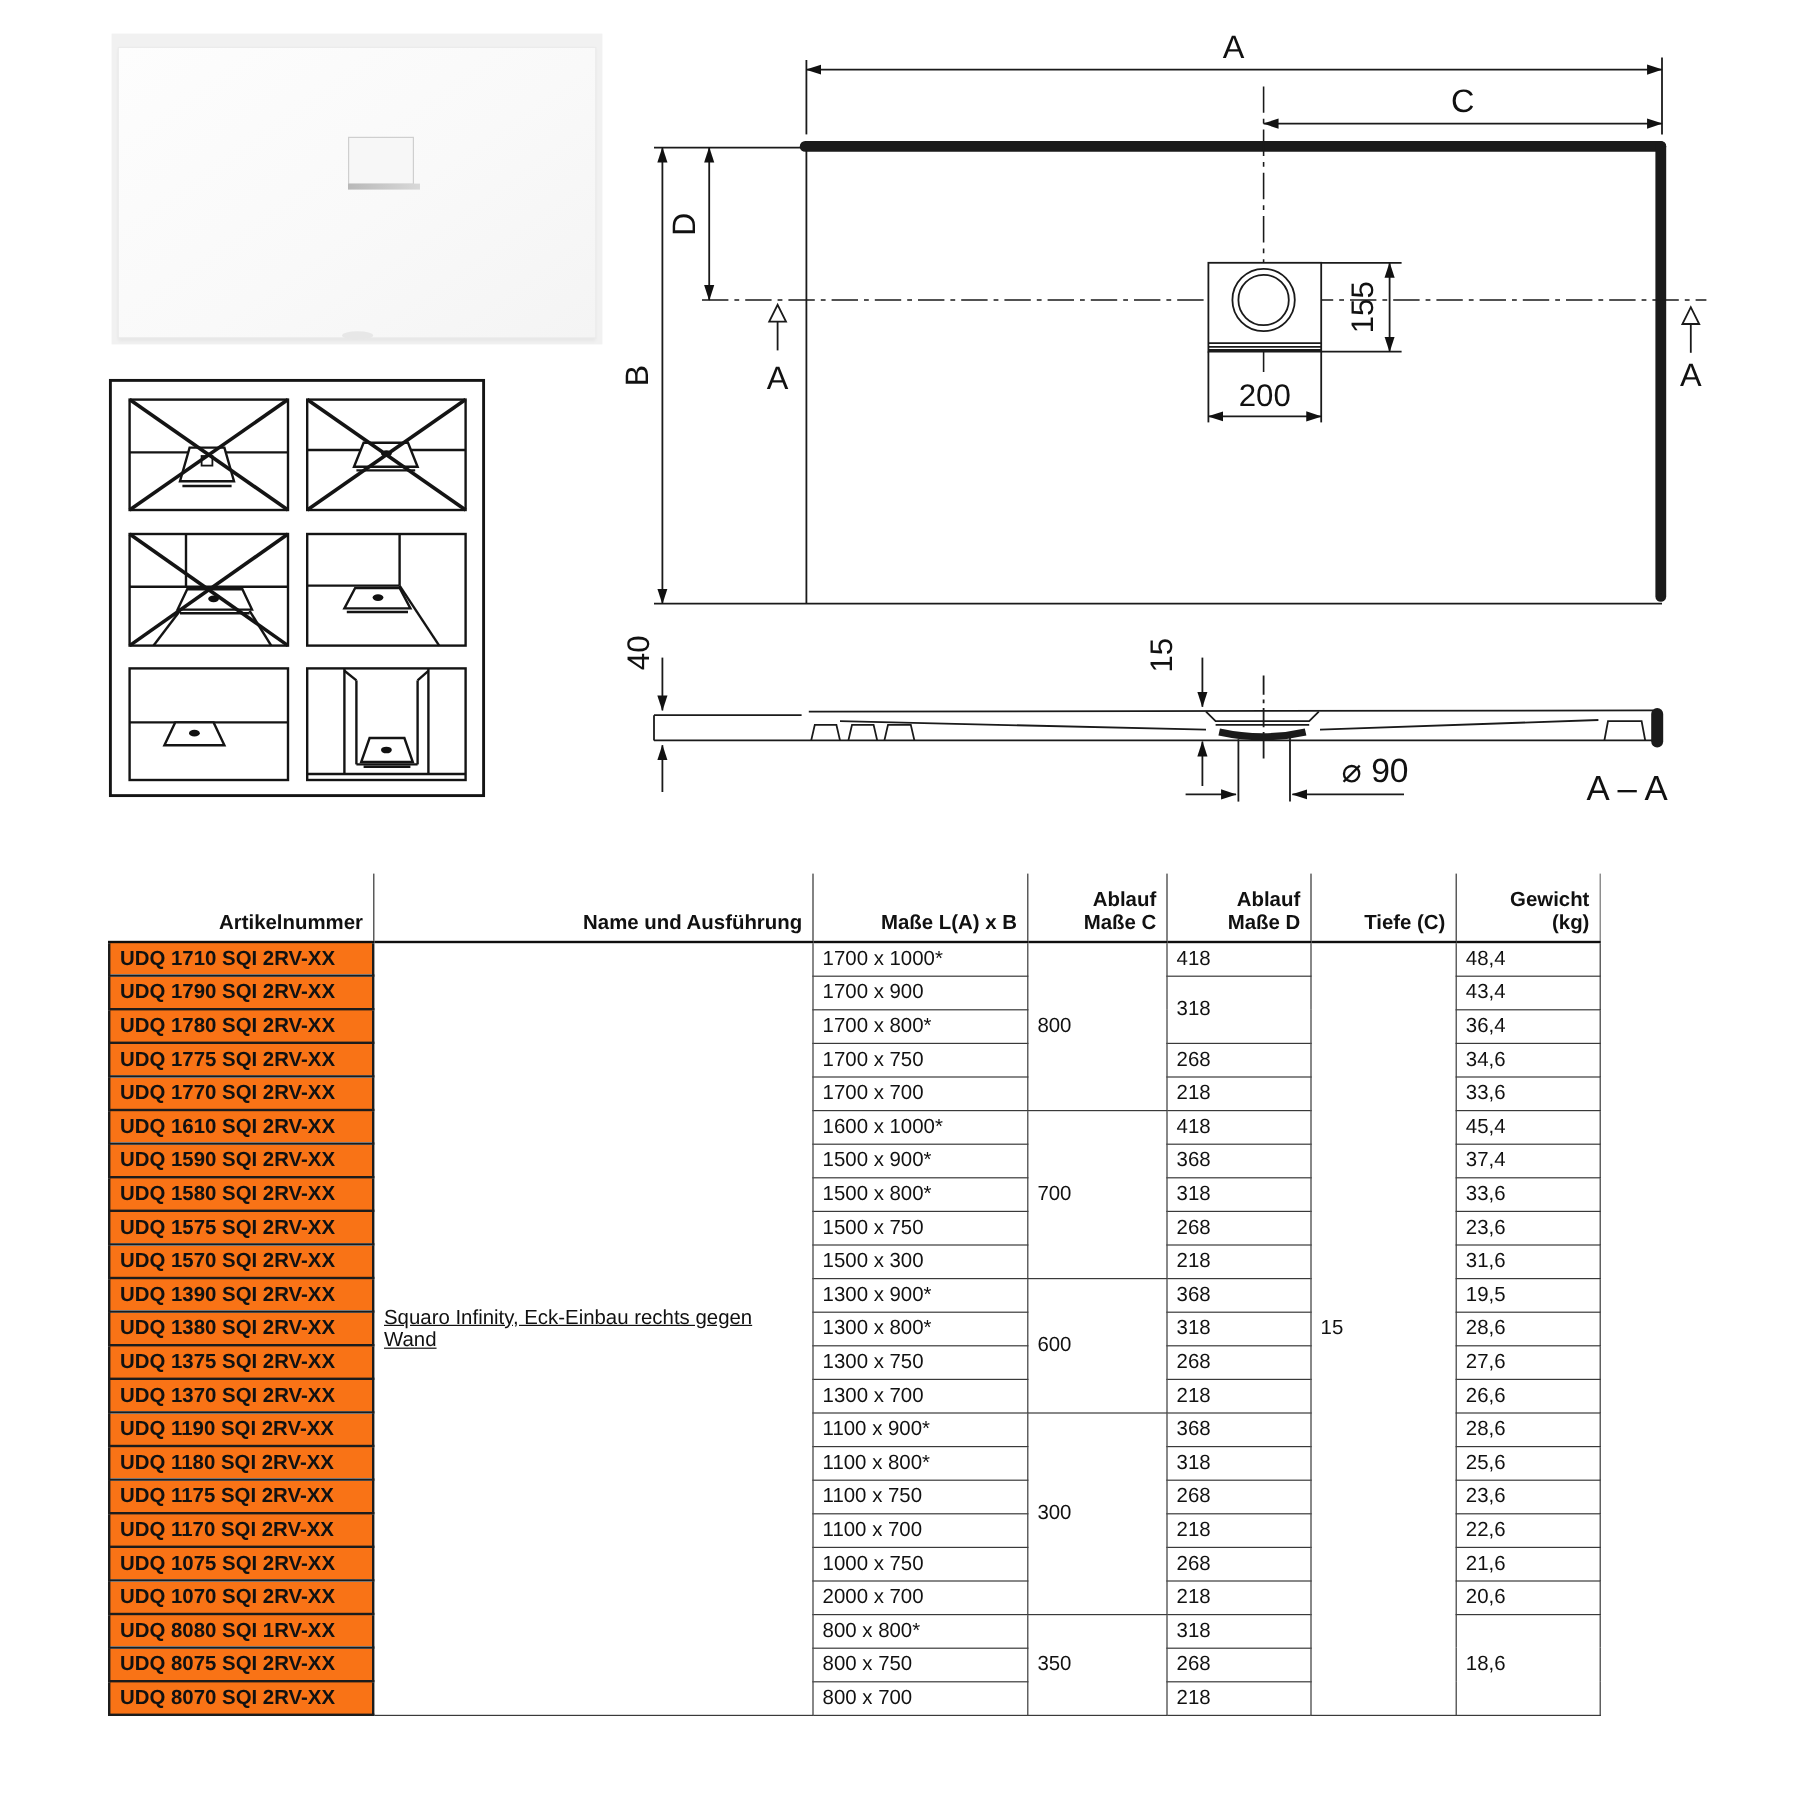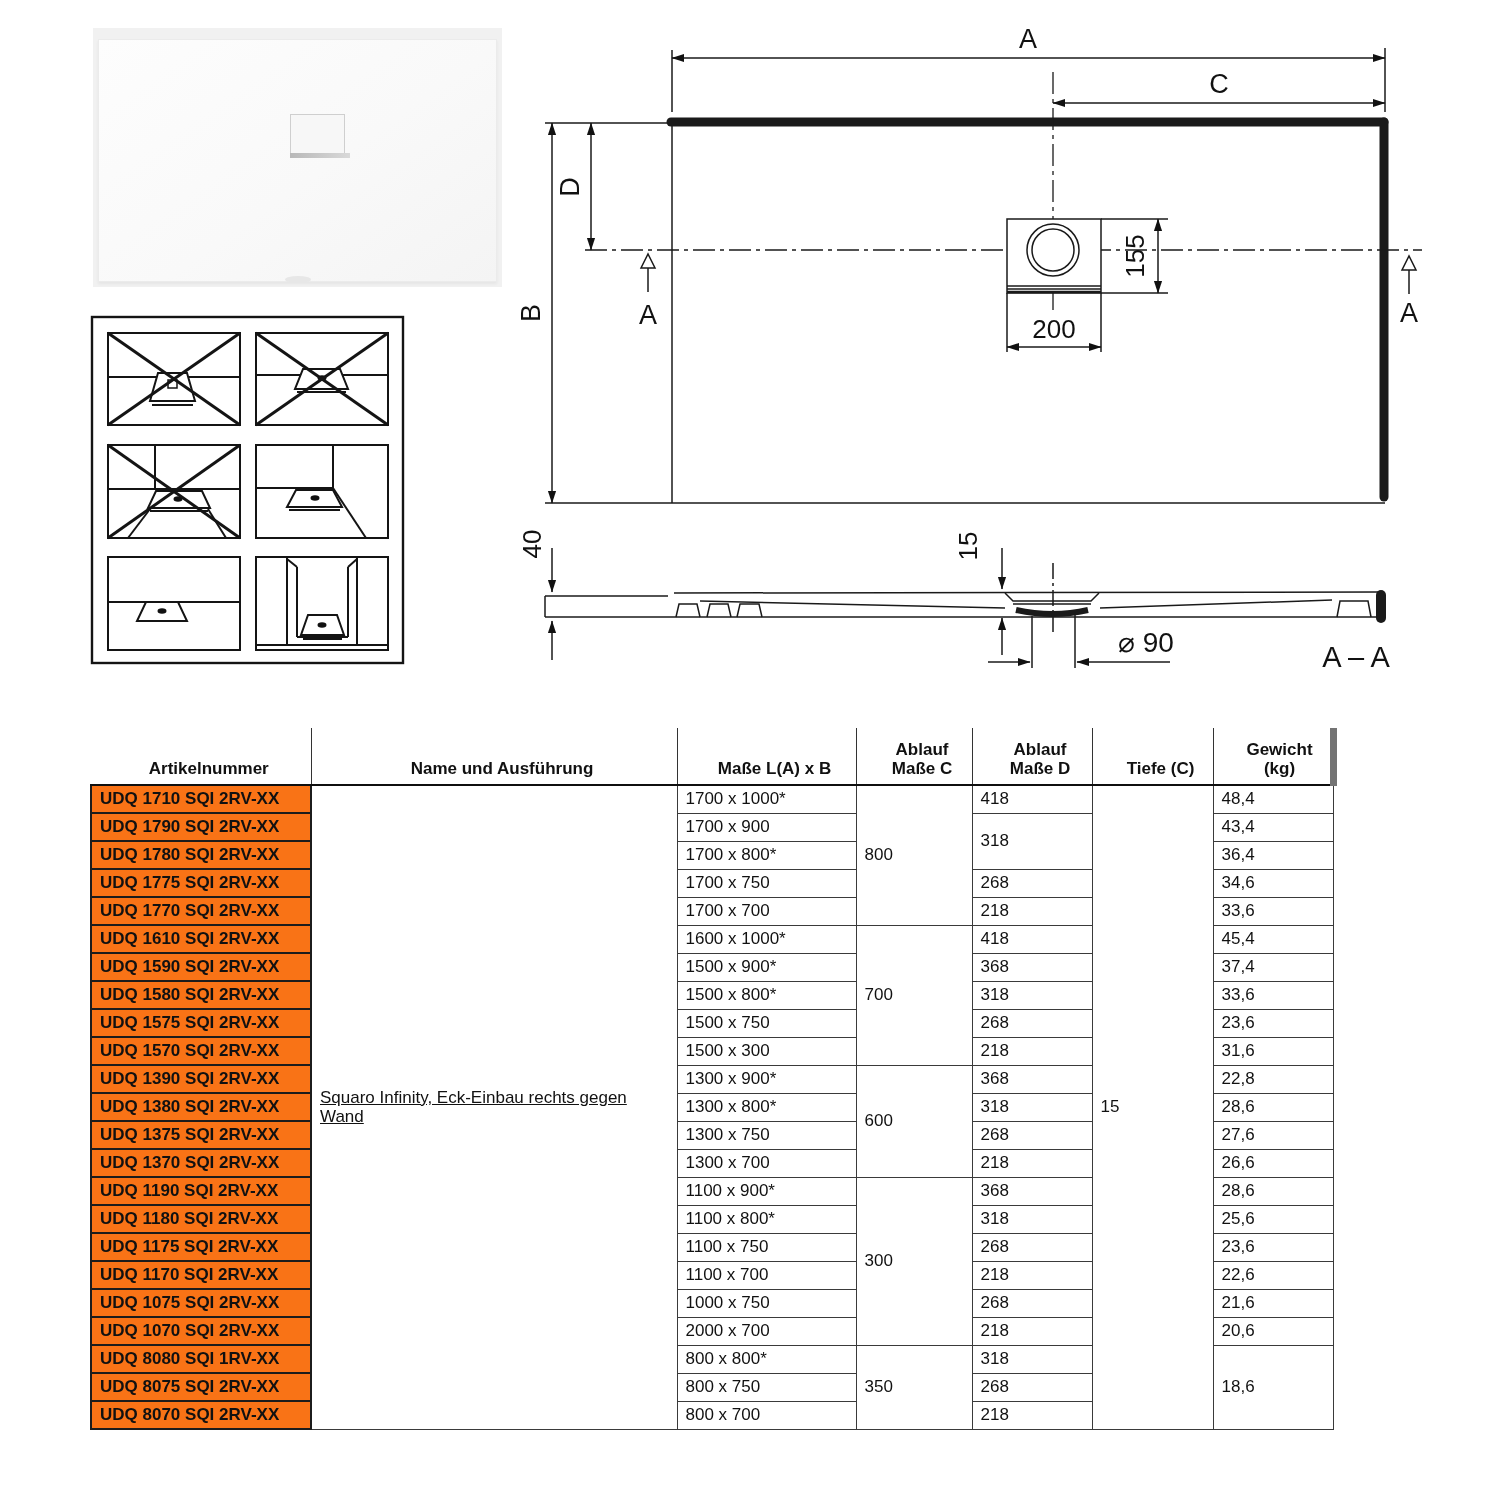--- a/index.html
+++ b/index.html
@@ -14,24 +14,24 @@
   .photo .drain{position:absolute;left:197px;top:86px;width:53px;height:38px;background:#f7f7f7;
                 border:1px solid #cfcfcf;}
   .photo .drain-shadow{position:absolute;left:197px;top:125px;width:60px;height:5px;
                 background:linear-gradient(90deg,#b8b8b8,#d9d9d9);}
   .photo .logo-mark{position:absolute;left:50%;bottom:4px;width:26px;height:7px;margin-left:-13px;
                 border-radius:50%;background:#e7e7e7;}
 
   
   .tablewrap{position:absolute;left:90px;top:728px;}
   table.spec{border-collapse:collapse;table-layout:fixed;width:1242px;font-size:17px;line-height:1.15;}
-  table.spec th{font-weight:bold;text-align:center;vertical-align:bottom;box-sizing:border-box;
+  table.spec th{font-weight:bold;text-align:right;vertical-align:bottom;box-sizing:border-box;
     height:57px;padding:2px 8px 5px 24px;border-left:1px solid #333;border-bottom:2px solid #0f0f0f;}
   table.spec th:first-child{border-left:none;margin-left:48px;}
-  table.spec th:last-child{border-right:7px solid #737373;}
+  table.spec th:last-child{border-right:1px solid #737373;}
   table.spec td{box-sizing:border-box;height:28px;padding:0 8px;vertical-align:middle;
     border:1px solid #3a3a3a;font-size:17px;white-space:nowrap;overflow:hidden;}
   table.spec td.c-art{background:#f97316;font-weight:bold;border:2px solid #1c1c1c;}
   table.spec td.c-name{white-space:normal;text-decoration:underline;}
 
   
   .draw{position:absolute;left:0;top:0;}
   .diag{position:absolute;left:90px;top:315px;}
   svg text{font-family:"Liberation Sans", sans-serif;fill:#111;}
 </style>
@@ -317,21 +317,21 @@
             <td class="c-art">UDQ 1570 SQI 2RV-XX</td>
             <td class="c-size">1500 x 300</td>
             <td class="c-num">218</td>
             <td class="c-num">31,6</td>
           </tr>
           <tr>
             <td class="c-art">UDQ 1390 SQI 2RV-XX</td>
             <td class="c-size">1300 x 900*</td>
             <td class="c-num" rowspan="4">600</td>
             <td class="c-num">368</td>
-            <td class="c-num">22,8</td>
+            <td class="c-num">19,5</td>
           </tr>
           <tr>
             <td class="c-art">UDQ 1380 SQI 2RV-XX</td>
             <td class="c-size">1300 x 800*</td>
             <td class="c-num">318</td>
             <td class="c-num">28,6</td>
           </tr>
           <tr>
             <td class="c-art">UDQ 1375 SQI 2RV-XX</td>
             <td class="c-size">1300 x 750</td>

